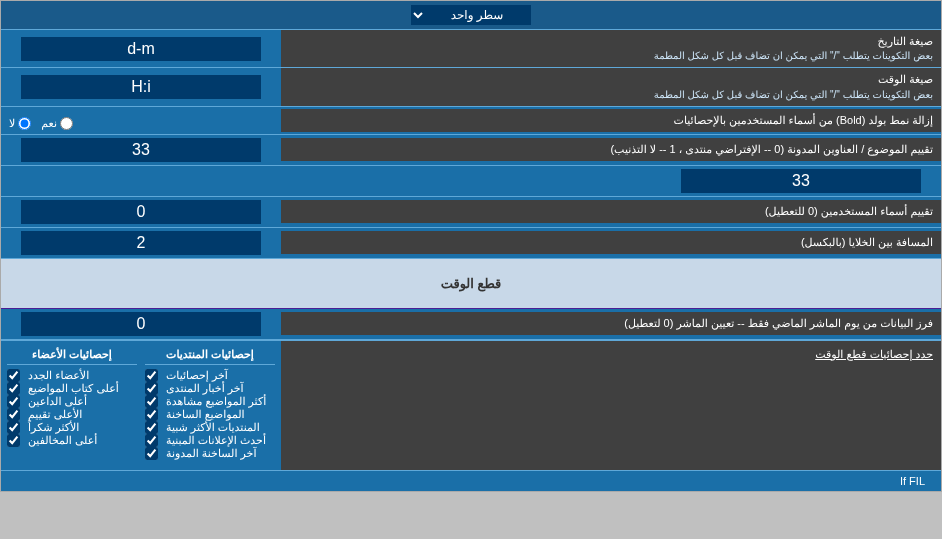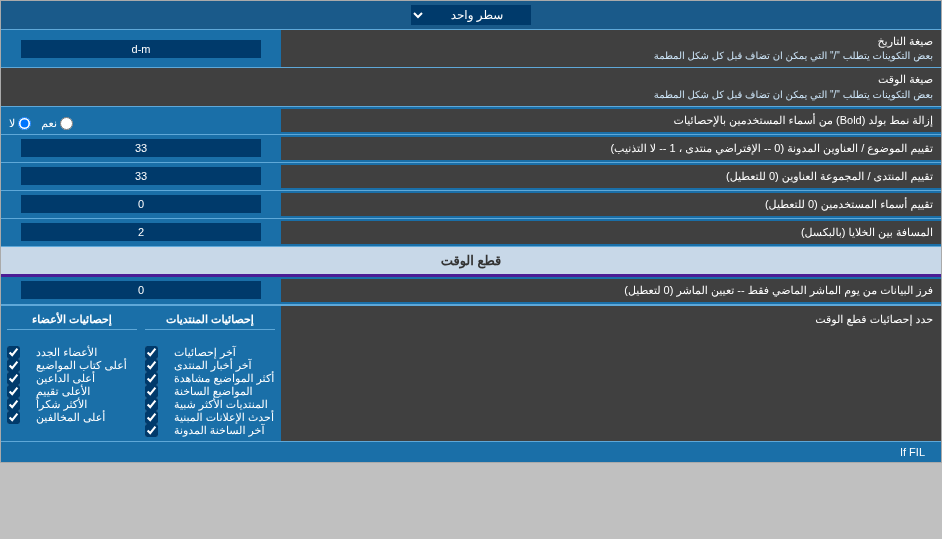--- a/index.html
+++ b/index.html
@@ -42,21 +42,21 @@
       background: #1a6fa8;
       display: flex;
       align-items: center;
       justify-content: center;
     }
     .text-input {
       background: #003a6b;
       color: #fff;
       border: none;
       padding: 3px 6px;
-      font-size: 11px;
+      font-size: 16px;
       width: 240px;
       text-align: center;
       direction: ltr;
     }
     .header-row {
       background: #1a5a8a;
       display: flex;
       justify-content: center;
       align-items: center;
       padding: 4px;
@@ -69,23 +69,23 @@
       padding: 2px 6px;
       font-size: 12px;
       min-width: 120px;
       text-align: center;
     }
     .section-header {
       background: #c8d8e8;
       color: #333;
       font-weight: bold;
       text-align: center;
-      padding: 6px 8px;
+      padding: 17px 8px;
       font-size: 13px;
-      border-bottom: 3px solid #4c1d95;
+      border-bottom: 1px solid #4c1d95;
     }
     .radio-cell {
       width: 280px;
       padding: 3px 8px;
       background: #1a6fa8;
       display: flex;
       align-items: center;
       justify-content: flex-end;
       gap: 10px;
     }
@@ -93,37 +93,37 @@
       color: #fff;
       font-size: 11px;
       display: flex;
       align-items: center;
       gap: 3px;
       margin-top: 6px;
     }
     .checkbox-item {
       display: flex;
       align-items: center;
-      gap: 16px;
+      gap: 8px;
       color: #fff;
       font-size: 11px;
       justify-content: flex-end;
     }
     .checkbox-item input[type=checkbox] {
       cursor: pointer;
       accent-color: #003a6b;
     }
     .col-header {
       color: #fff;
       font-size: 11px;
       font-weight: bold;
       text-align: center;
       padding: 3px 0;
       border-bottom: 1px solid #5fa8d8;
-      margin-bottom: 16px;
+      margin-bottom: 4px;
     }
     .bottom-stats-row {
       display: flex;
       flex-direction: row;
       border-top: 1px solid #5fa8d8;
       min-height: 130px;
     }
   </style>
 </head>
 <body>
@@ -141,20 +141,23 @@
     </div>
     <div class="input-cell">
       <input class="text-input" type="text" value="d-m" style="">
     </div>
   </div>
 
   <div class="row">
     <div class="label-cell">
       <span>صيغة الوقت</span>
       <small>بعض التكوينات يتطلب "/" التي يمكن ان تضاف قبل كل شكل المطمة</small>
+    </div>
+    <div class="input-cell">
+      <input class="text-input" type="text" value="H:i" style="">
     </div>
   </div>
 
   <div class="row">
     <div class="label-cell">
       <span>إزالة نمط بولد (Bold) من أسماء المستخدمين بالإحصائيات</span>
     </div>
     <div class="radio-cell">
       <label class="radio-label">
         <input type="radio" name="remove_bold" value="yes" style="">
@@ -170,23 +173,20 @@
   <div class="row">
     <div class="label-cell">
       <span>تقييم الموضوع / العناوين المدونة (0 -- الإفتراضي منتدى ، 1 -- لا التذنيب)</span>
     </div>
     <div class="input-cell">
       <input class="text-input" type="text" value="33" style="">
     </div>
   </div>
 
   <div class="row">
-    <div class="label-cell">
-      <span>تقييم المنتدى / المجموعة العناوين (0 للتعطيل)</span>
-    </div>
     <div class="input-cell">
       <input class="text-input" type="text" value="33" style="">
     </div>
   </div>
 
   <div class="row">
     <div class="label-cell">
       <span>تقييم أسماء المستخدمين (0 للتعطيل)</span>
     </div>
     <div class="input-cell">
@@ -211,21 +211,21 @@
     <div class="label-cell">
       <span>فرز البيانات من يوم الماشر الماضي فقط -- تعيين الماشر (0 لتعطيل)</span>
     </div>
     <div class="input-cell">
       <input class="text-input" type="text" value="0" style="">
     </div>
   </div>
 
   <div class="bottom-stats-row">
 
-    <div class="label-cell" style="padding-top:6px;">
+    <div class="label-cell" style="padding-top:6px;text-decoration:underline;">
       <span>حدد إحصائيات قطع الوقت</span>
     </div>
 
     <div style="width:280px; background:#1a6fa8; padding:4px 6px;">
       <div style="display:flex; flex-direction:row; gap:8px;">
 
         <div style="flex:1;">
           <div class="col-header">
             <span>إحصائيات المنتديات</span>
           </div>

